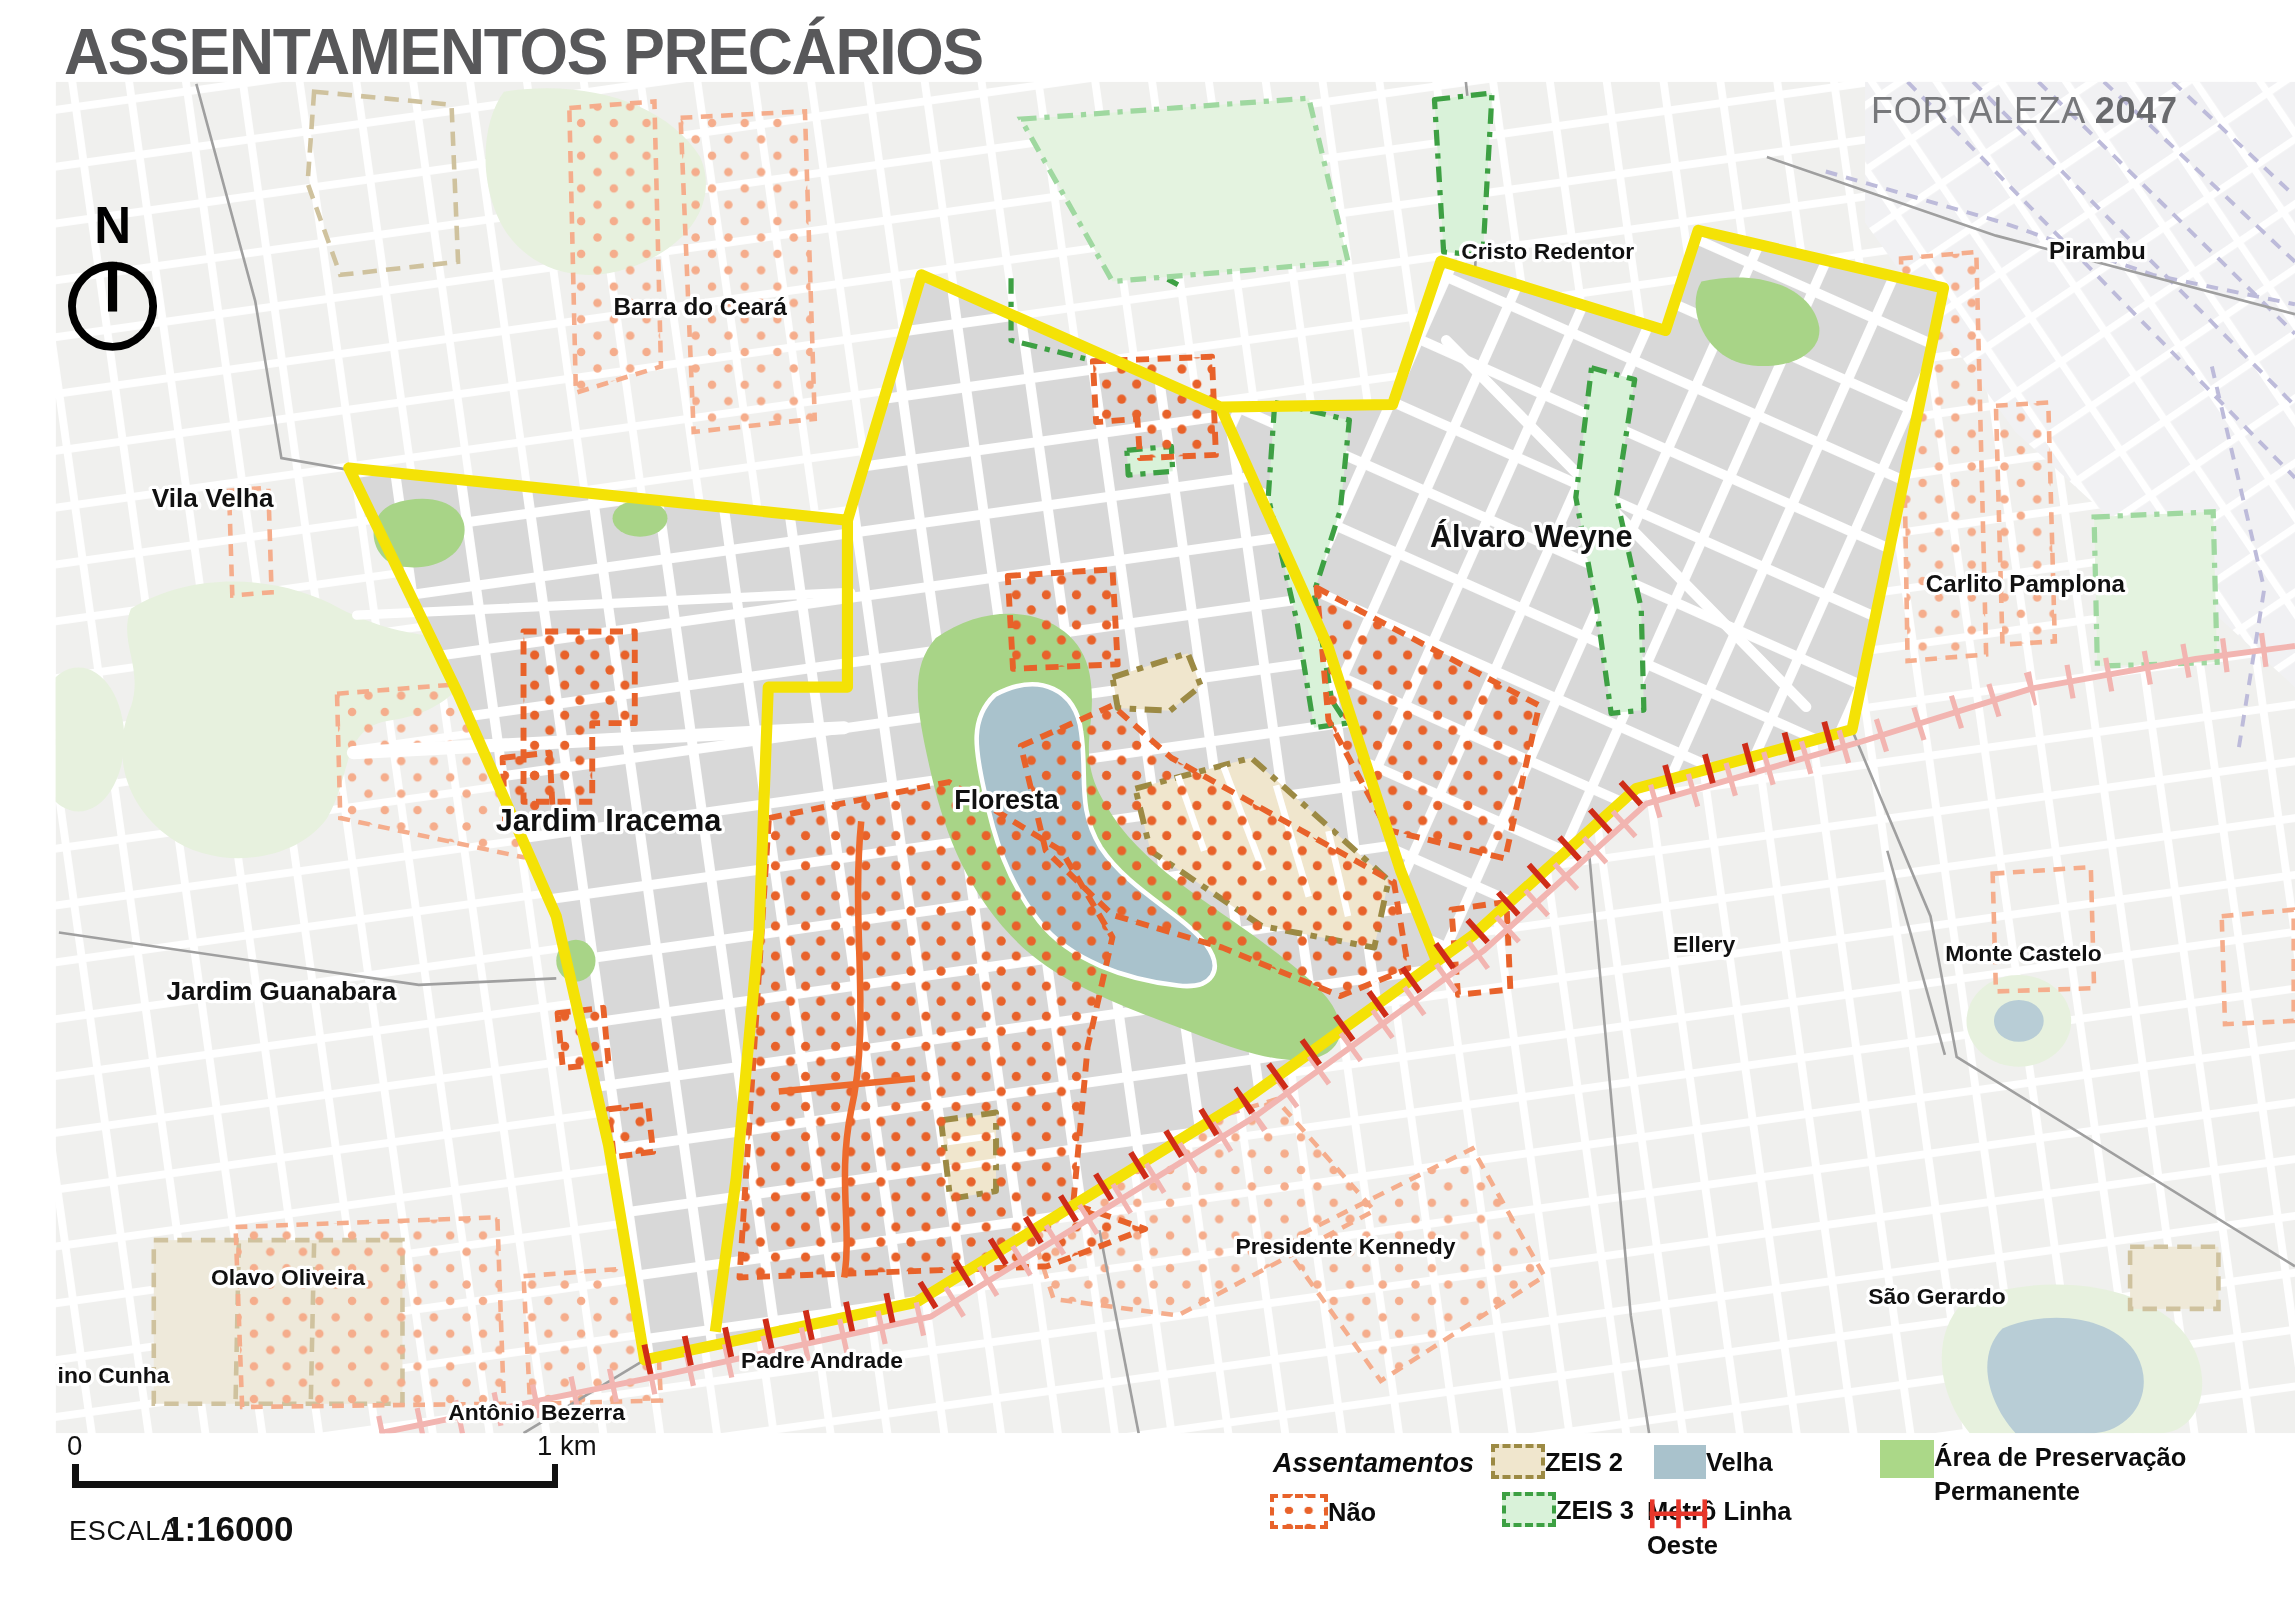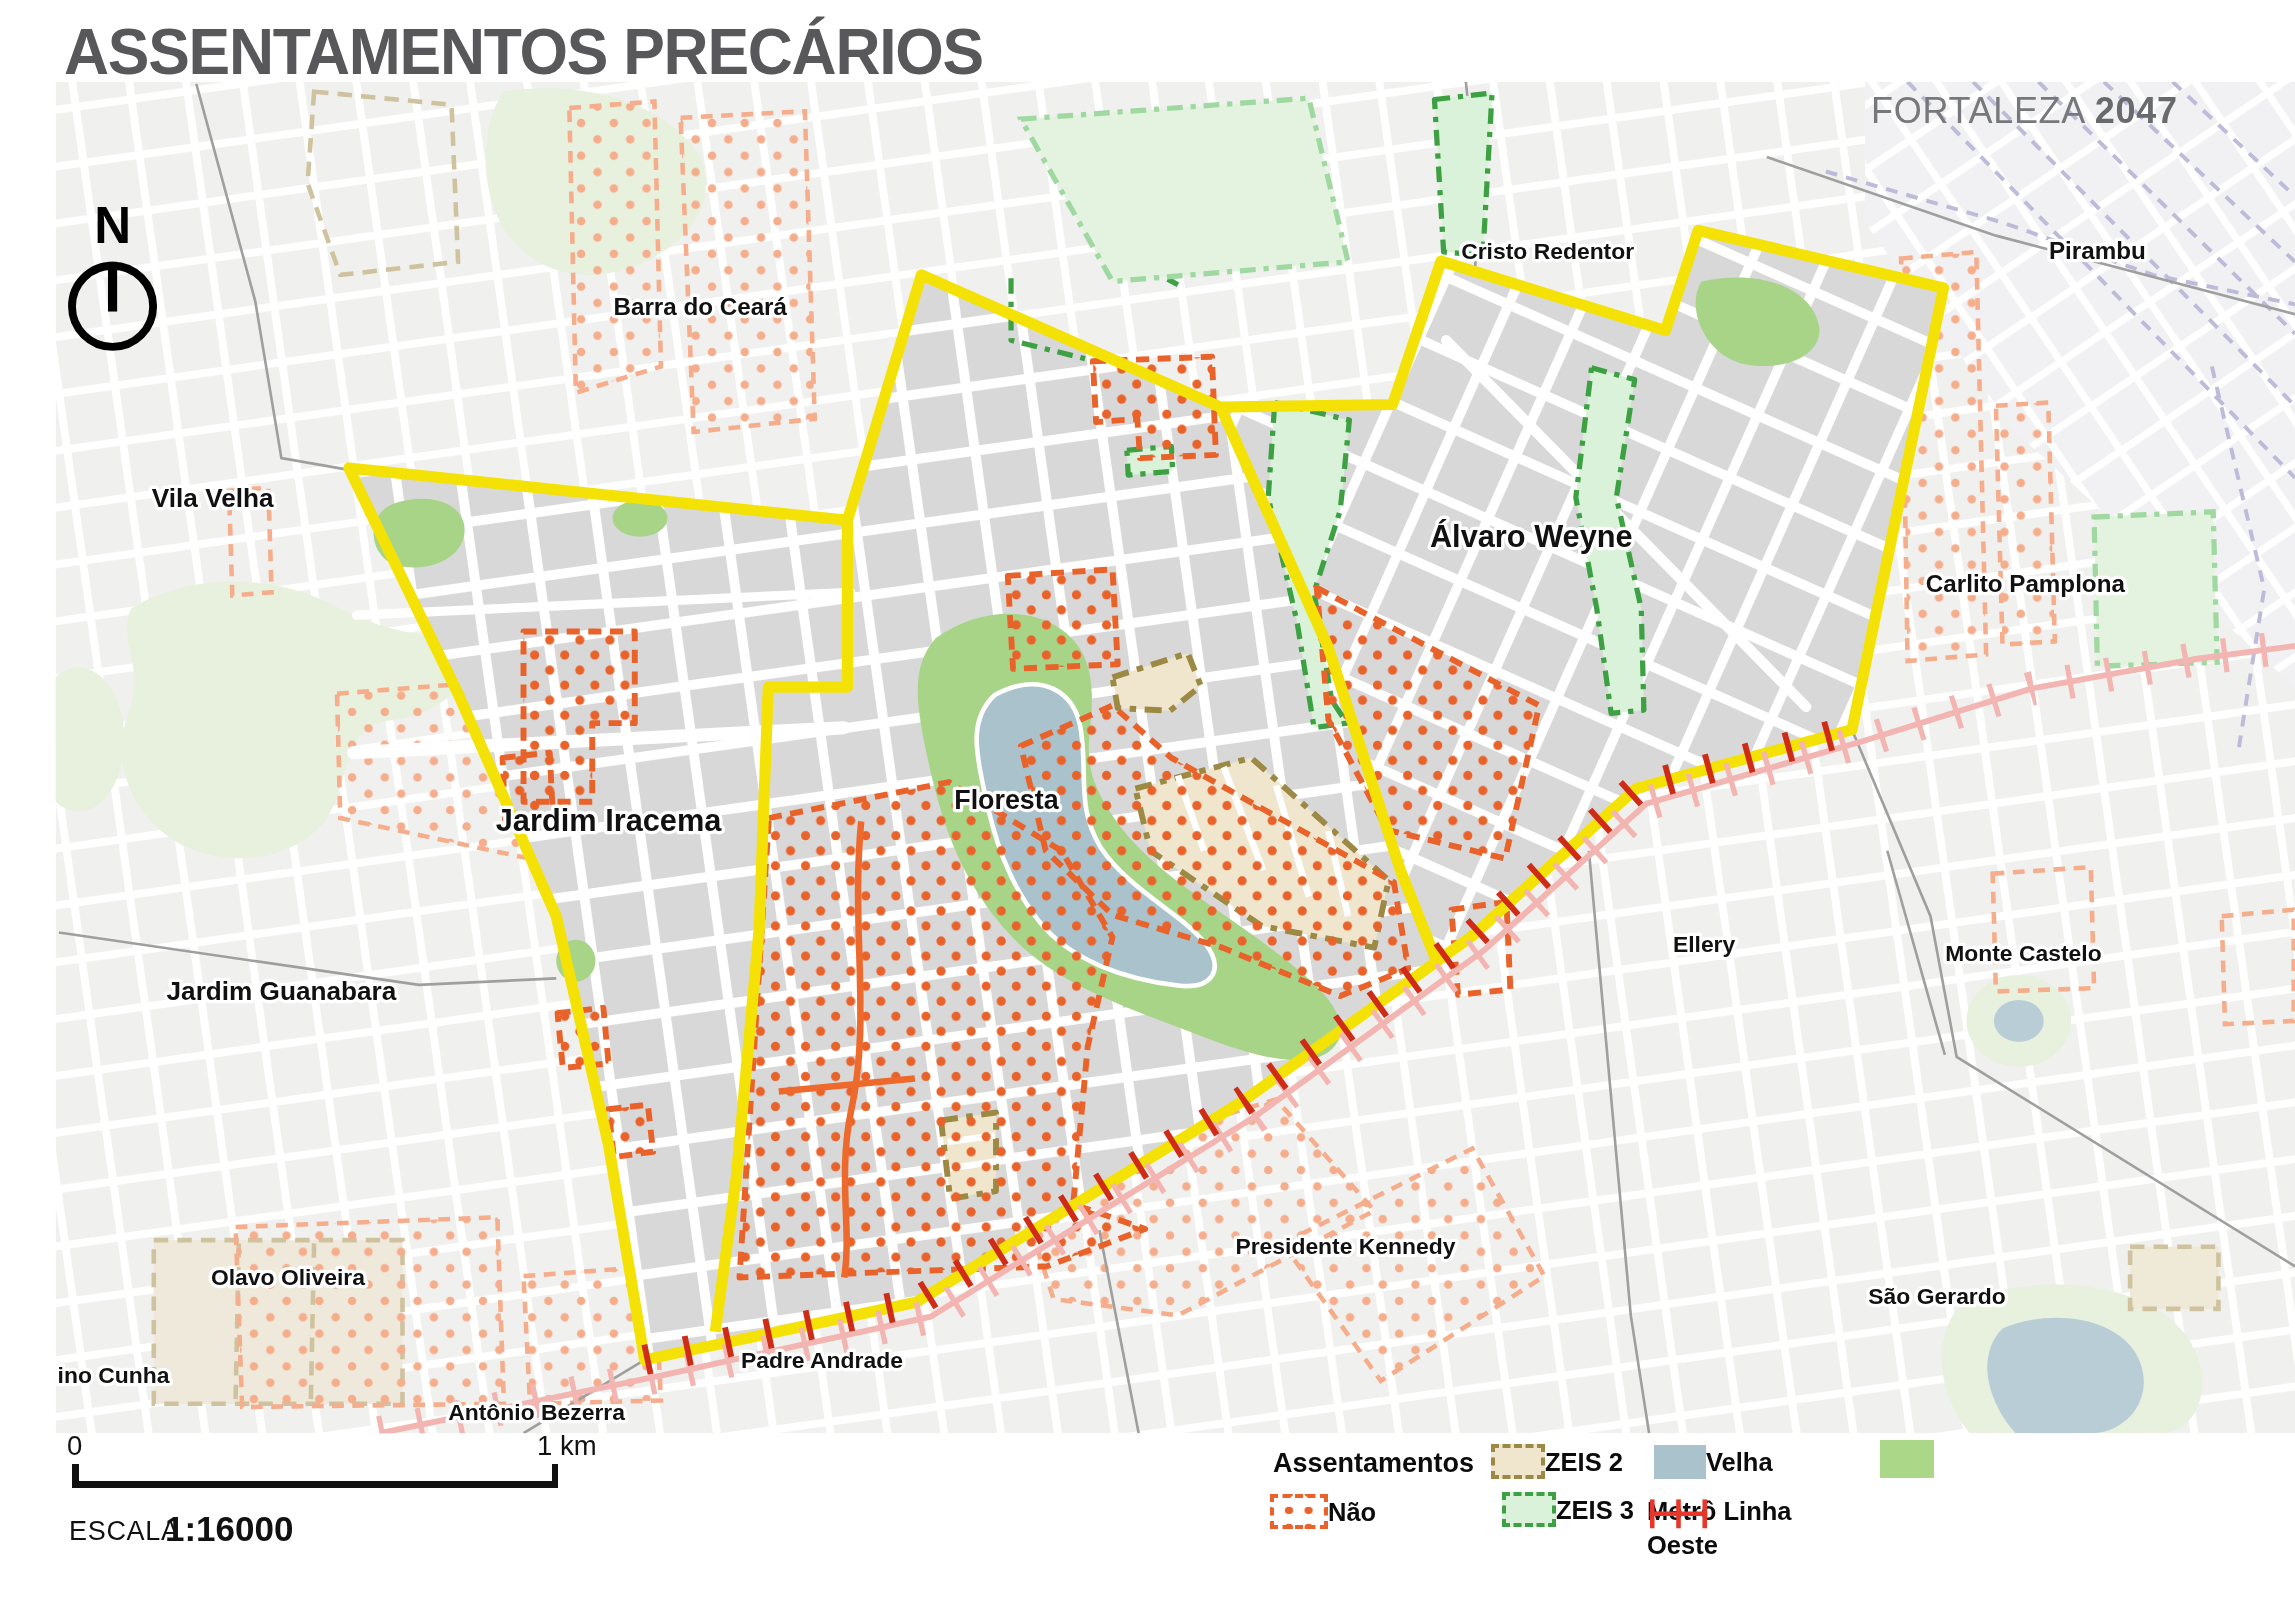--- a/index.html
+++ b/index.html
@@ -9,21 +9,21 @@
   .page-title{position:absolute;left:64px;top:14.4px;font-size:65px;font-weight:800;
         letter-spacing:-1.3px;color:#58585a;transform:scaleX(.96);transform-origin:left;}
   .brand{position:absolute;left:1871px;top:90px;font-size:36px;color:#77787b;
         font-weight:500;letter-spacing:0.7px;}
   .brand b{color:#696a6d;font-weight:800;}
   .maplabel{font-weight:700;fill:#111111;stroke:#ffffff;stroke-width:10px;
         paint-order:stroke;stroke-linejoin:round;}
   
   .lg{position:absolute;display:flex;align-items:center;gap:0;}
   .lg-label{font-size:25.5px;font-weight:700;color:#0c0c0c;white-space:nowrap;line-height:34px;}
-  .lg-title{position:absolute;font-size:27px;font-weight:800;color:#0c0c0c;}
+  .lg-title{position:absolute;font-size:27px;font-weight:800;color:#0c0c0c;font-style:italic;}
   .sw{flex:0 0 auto;box-sizing:border-box;}
   .sw-nao{width:58px;height:35px;border:4.6px dashed #E8622A;background-color:#fff;
         background-image:radial-gradient(#E8622A 3.9px, rgba(0,0,0,0) 4.6px);
         background-size:19.6px 17px;background-position:5.2px 3.9px;}
   .sw-z2{width:54px;height:35px;border:4.6px dashed #9c8a44;background:#f0e6cd;}
   .sw-z3{width:54px;height:35px;border:4.6px dashed #3da043;background:#d9f2d9;}
   .sw-lagoa{width:52px;height:34px;background:#a9c2cc;}
   .sw-app{width:54px;height:38px;background:#abd888;}
   .lg-twolines{display:flex;flex-direction:column;}
   
@@ -281,16 +281,20 @@
     <line x1="88" y1="8" x2="88" y2="52" stroke="#e8372a" stroke-width="7"></line>
   </svg>
   <span class="lg-label lg-twolines">
     <span>Metrô Linha</span>
     <span>Oeste</span>
   </span>
 </div>
 
 <div class="lg" style="left:1880px;top:1440px;align-items:flex-start;">
   <span class="sw sw-app"></span>
+  <span class="lg-label lg-twolines">
+    <span>Área de Preservação</span>
+    <span>Permanente</span>
+  </span>
 </div>
 
 </div>
 
 
 </body></html>

